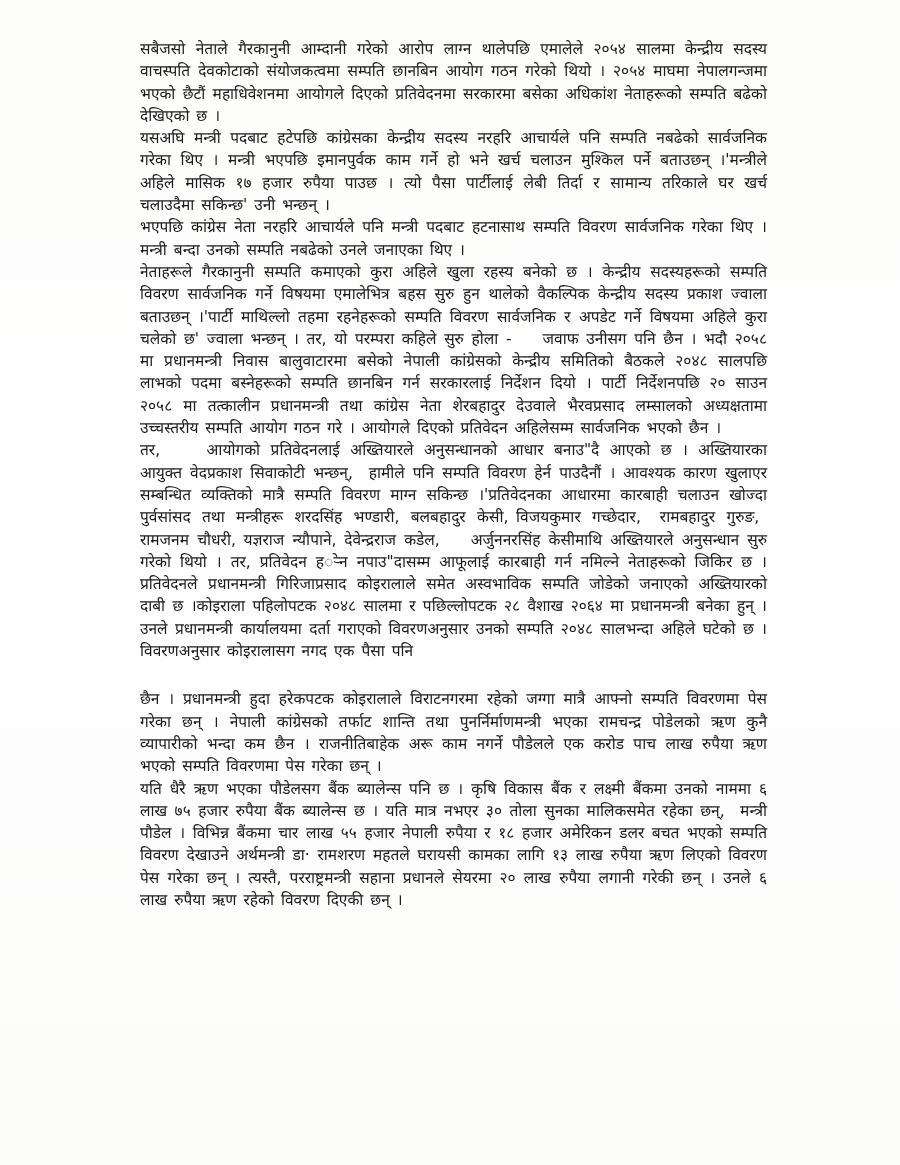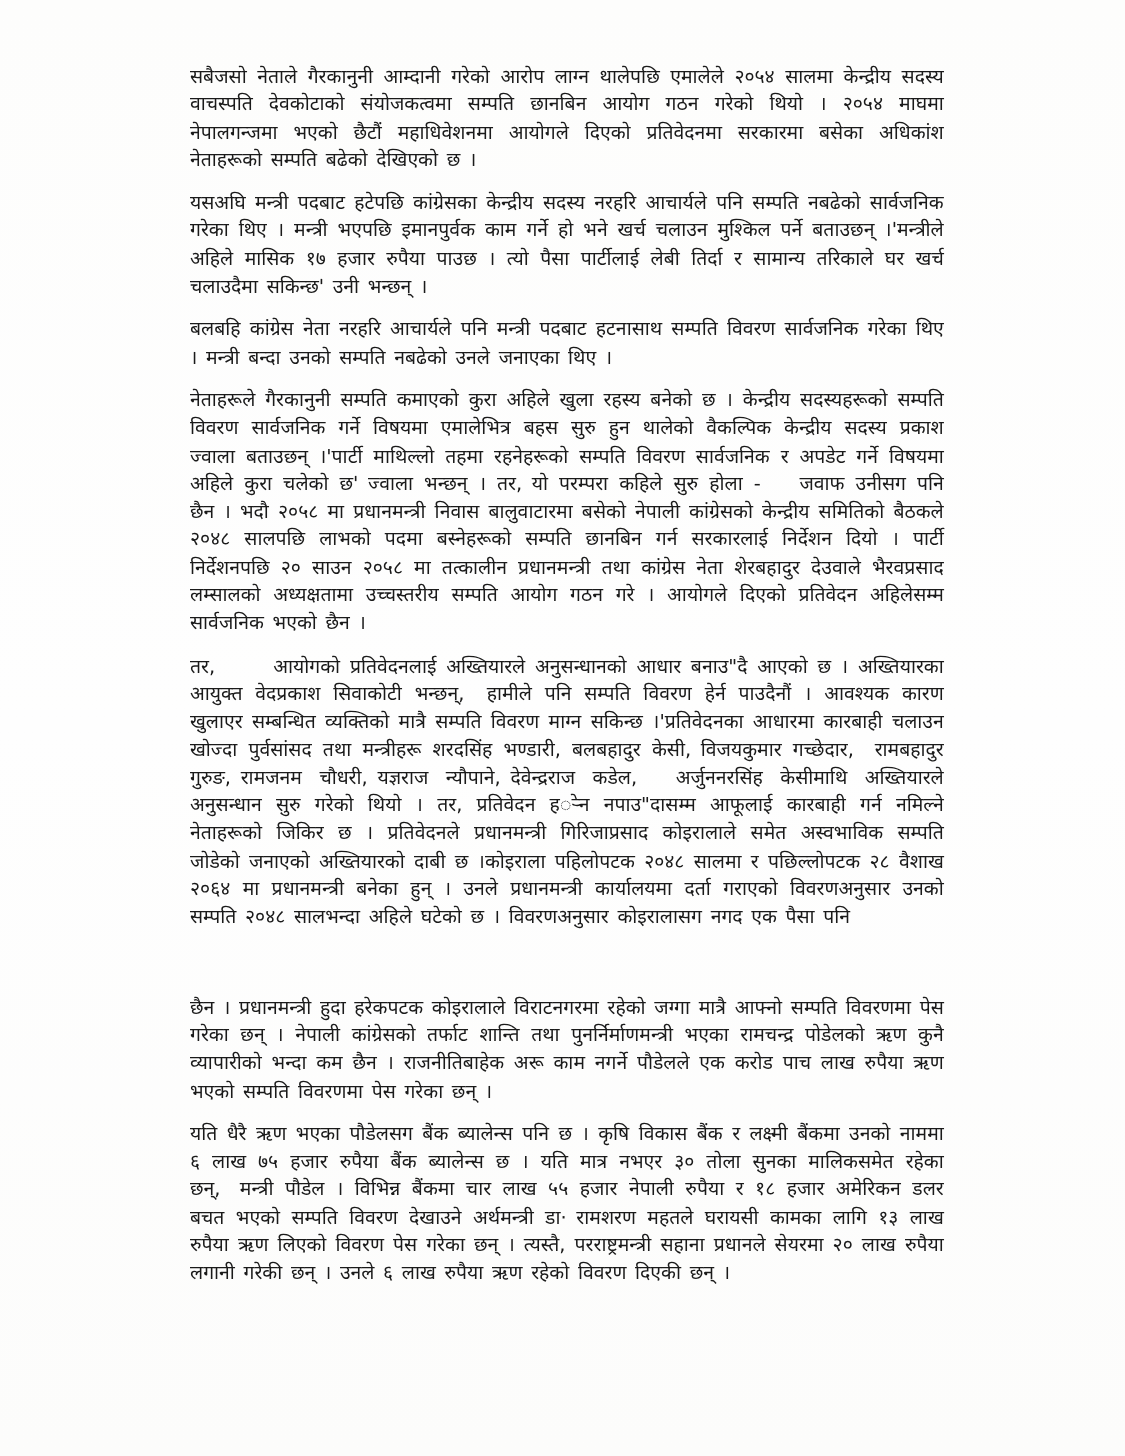--- a/index.html
+++ b/index.html
@@ -24,35 +24,35 @@
     left: 140px;
     top: 38px;
     width: 627px;
     color: #1a1a1a;
     font-size: 15.5px;
     line-height: 22.3px;
     text-align: justify;
     word-spacing: 2px;
   }
   .text-block p {
-    margin: 12px;
+    margin: 0;
     padding: 0;
     text-indent: 0;
   }
   .block-gap {
     height: 26px;
   }
 </style>
 </head>
 <body>
 
 <div class="page">
   <div class="text-block">
     <p>सबैजसो नेताले गैरकानुनी आम्दानी गरेको आरोप लाग्न थालेपछि एमालेले २०५४ सालमा केन्द्रीय सदस्य वाचस्पति देवकोटाको संयोजकत्वमा सम्पति छानबिन आयोग गठन गरेको थियो । २०५४ माघमा नेपालगन्जमा भएको छैटौं महाधिवेशनमा आयोगले दिएको प्रतिवेदनमा सरकारमा बसेका अधिकांश नेताहरूको सम्पति बढेको देखिएको छ ।</p>
     <p>यसअघि मन्त्री पदबाट हटेपछि कांग्रेसका केन्द्रीय सदस्य नरहरि आचार्यले पनि सम्पति नबढेको सार्वजनिक गरेका थिए । मन्त्री भएपछि इमानपुर्वक काम गर्ने हो भने खर्च चलाउन मुश्किल पर्ने बताउछन् ।'मन्त्रीले अहिले मासिक १७ हजार रुपैया पाउछ । त्यो पैसा पार्टीलाई लेबी तिर्दा र सामान्य तरिकाले घर खर्च चलाउदैमा सकिन्छ' उनी भन्छन् ।</p>
-    <p>बलबहि कांग्रेस नेता नरहरि आचार्यले पनि मन्त्री पदबाट हटनासाथ सम्पति विवरण सार्वजनिक गरेका थिए । मन्त्री बन्दा उनको सम्पति नबढेको उनले जनाएका थिए ।</p>
+    <p>भएपछि कांग्रेस नेता नरहरि आचार्यले पनि मन्त्री पदबाट हटनासाथ सम्पति विवरण सार्वजनिक गरेका थिए । मन्त्री बन्दा उनको सम्पति नबढेको उनले जनाएका थिए ।</p>
     <p>नेताहरूले गैरकानुनी सम्पति कमाएको कुरा अहिले खुला रहस्य बनेको छ । केन्द्रीय सदस्यहरूको सम्पति विवरण सार्वजनिक गर्ने विषयमा एमालेभित्र बहस सुरु हुन थालेको वैकल्पिक केन्द्रीय सदस्य प्रकाश ज्वाला बताउछन् ।'पार्टी माथिल्लो तहमा रहनेहरूको सम्पति विवरण सार्वजनिक र अपडेट गर्ने विषयमा अहिले कुरा चलेको छ' ज्वाला भन्छन् । तर, यो परम्परा कहिले सुरु होला -  जवाफ उनीसग पनि छैन । भदौ २०५८ मा प्रधानमन्त्री निवास बालुवाटारमा बसेको नेपाली कांग्रेसको केन्द्रीय समितिको बैठकले २०४८ सालपछि लाभको पदमा बस्नेहरूको सम्पति छानबिन गर्न सरकारलाई निर्देशन दियो । पार्टी निर्देशनपछि २० साउन २०५८ मा तत्कालीन प्रधानमन्त्री तथा कांग्रेस नेता शेरबहादुर देउवाले भैरवप्रसाद लम्सालको अध्यक्षतामा उच्चस्तरीय सम्पति आयोग गठन गरे । आयोगले दिएको प्रतिवेदन अहिलेसम्म सार्वजनिक भएको छैन ।</p>
     <p>तर,   आयोगको प्रतिवेदनलाई अख्तियारले अनुसन्धानको आधार बनाउ"दै आएको छ । अख्तियारका आयुक्त वेदप्रकाश सिवाकोटी भन्छन्,  हामीले पनि सम्पति विवरण हेर्न पाउदैनौं । आवश्यक कारण खुलाएर सम्बन्धित व्यक्तिको मात्रै सम्पति विवरण माग्न सकिन्छ ।'प्रतिवेदनका आधारमा कारबाही चलाउन खोज्दा पुर्वसांसद तथा मन्त्रीहरू शरदसिंह भण्डारी, बलबहादुर केसी, विजयकुमार गच्छेदार,  रामबहादुर गुरुङ, रामजनम चौधरी, यज्ञराज न्यौपाने, देवेन्द्रराज कडेल,  अर्जुननरसिंह केसीमाथि अख्तियारले अनुसन्धान सुरु गरेको थियो । तर, प्रतिवेदन हर्‍ेन नपाउ"दासम्म आफूलाई कारबाही गर्न नमिल्ने नेताहरूको जिकिर छ । प्रतिवेदनले प्रधानमन्त्री गिरिजाप्रसाद कोइरालाले समेत अस्वभाविक सम्पति जोडेको जनाएको अख्तियारको दाबी छ ।कोइराला पहिलोपटक २०४८ सालमा र पछिल्लोपटक २८ वैशाख २०६४ मा प्रधानमन्त्री बनेका हुन् । उनले प्रधानमन्त्री कार्यालयमा दर्ता गराएको विवरणअनुसार उनको सम्पति २०४८ सालभन्दा अहिले घटेको छ । विवरणअनुसार कोइरालासग नगद एक पैसा पनि</p>
     <div class="block-gap"></div>
     <p>छैन । प्रधानमन्त्री हुदा हरेकपटक कोइरालाले विराटनगरमा रहेको जग्गा मात्रै आफ्नो सम्पति विवरणमा पेस गरेका छन् । नेपाली कांग्रेसको तर्फाट शान्ति तथा पुनर्निर्माणमन्त्री भएका रामचन्द्र पोडेलको ऋण कुनै व्यापारीको भन्दा कम छैन । राजनीतिबाहेक अरू काम नगर्ने पौडेलले एक करोड पाच लाख रुपैया ऋण भएको सम्पति विवरणमा पेस गरेका छन् ।</p>
     <p>यति धैरै ऋण भएका पौडेलसग बैंक ब्यालेन्स पनि छ । कृषि विकास बैंक र लक्ष्मी बैंकमा उनको नाममा ६ लाख ७५ हजार रुपैया बैंक ब्यालेन्स छ । यति मात्र नभएर ३० तोला सुनका मालिकसमेत रहेका छन्, मन्त्री पौडेल । विभिन्न बैंकमा चार लाख ५५ हजार नेपाली रुपैया र १८ हजार अमेरिकन डलर बचत भएको सम्पति विवरण देखाउने अर्थमन्त्री डा· रामशरण महतले घरायसी कामका लागि १३ लाख रुपैया ऋण लिएको विवरण पेस गरेका छन् । त्यस्तै, परराष्ट्रमन्त्री सहाना प्रधानले सेयरमा २० लाख रुपैया लगानी गरेकी छन् । उनले ६ लाख रुपैया ऋण रहेको विवरण दिएकी छन् ।</p>
   </div>
 </div>
 
 </body></html>

